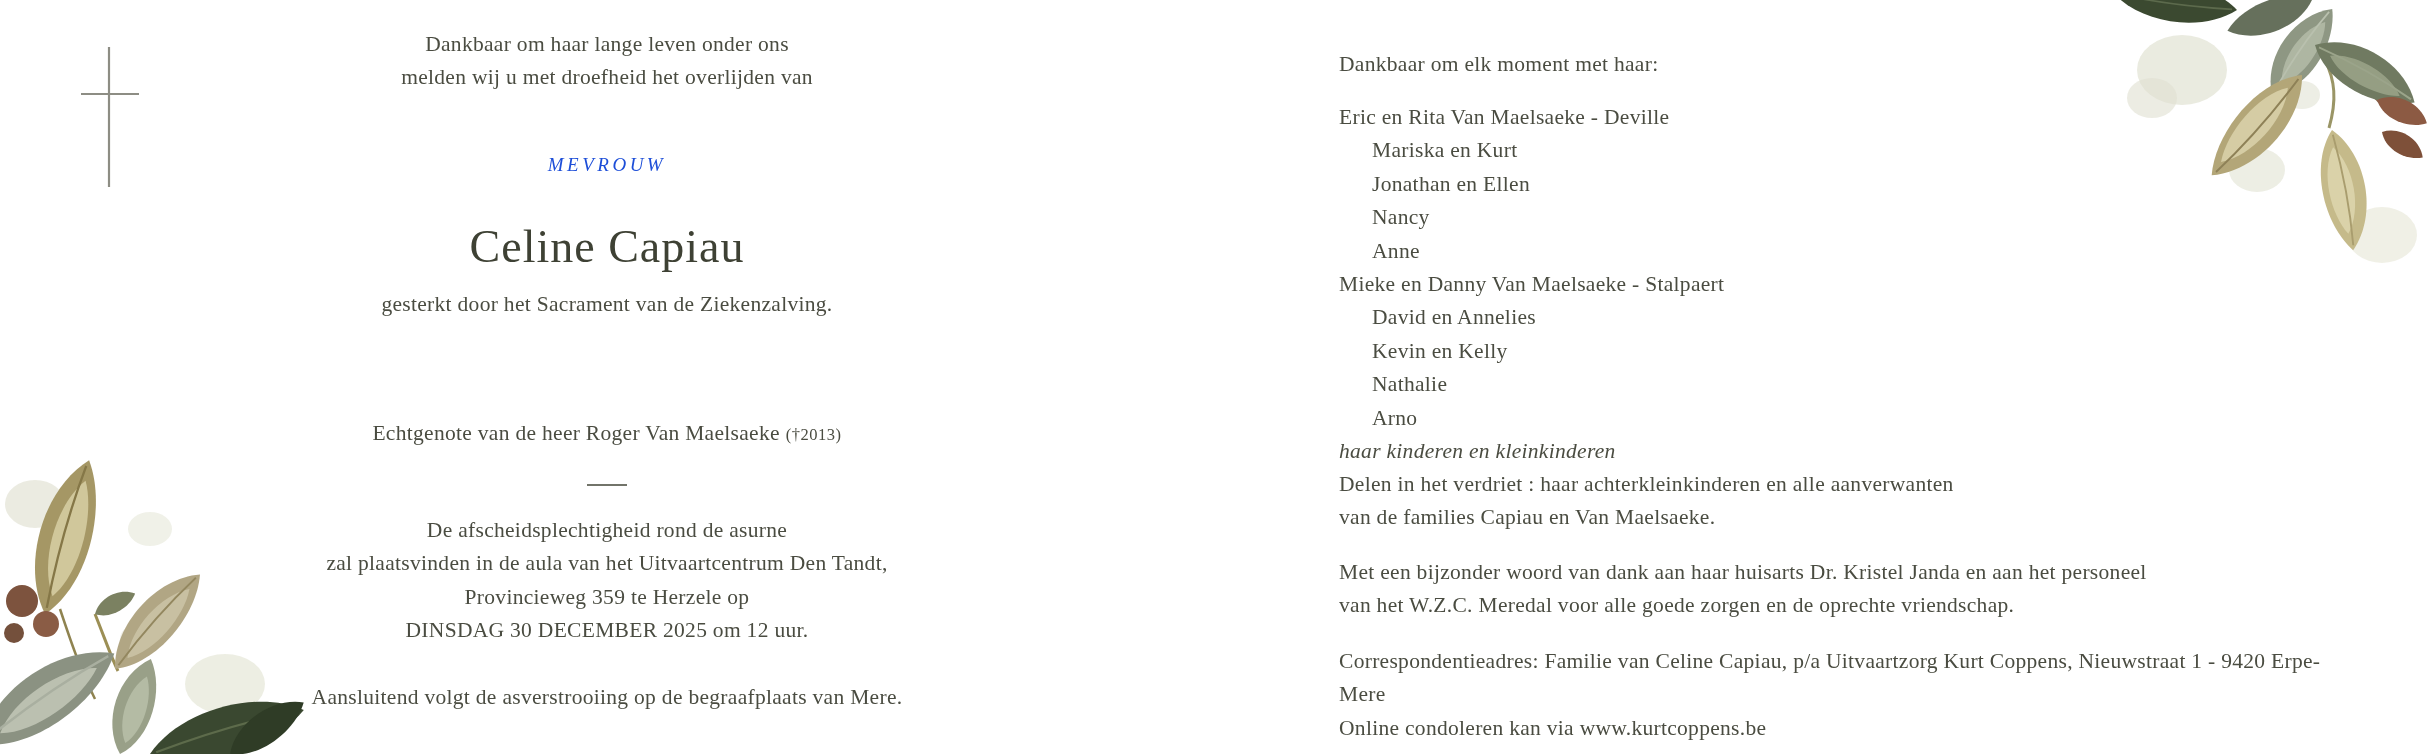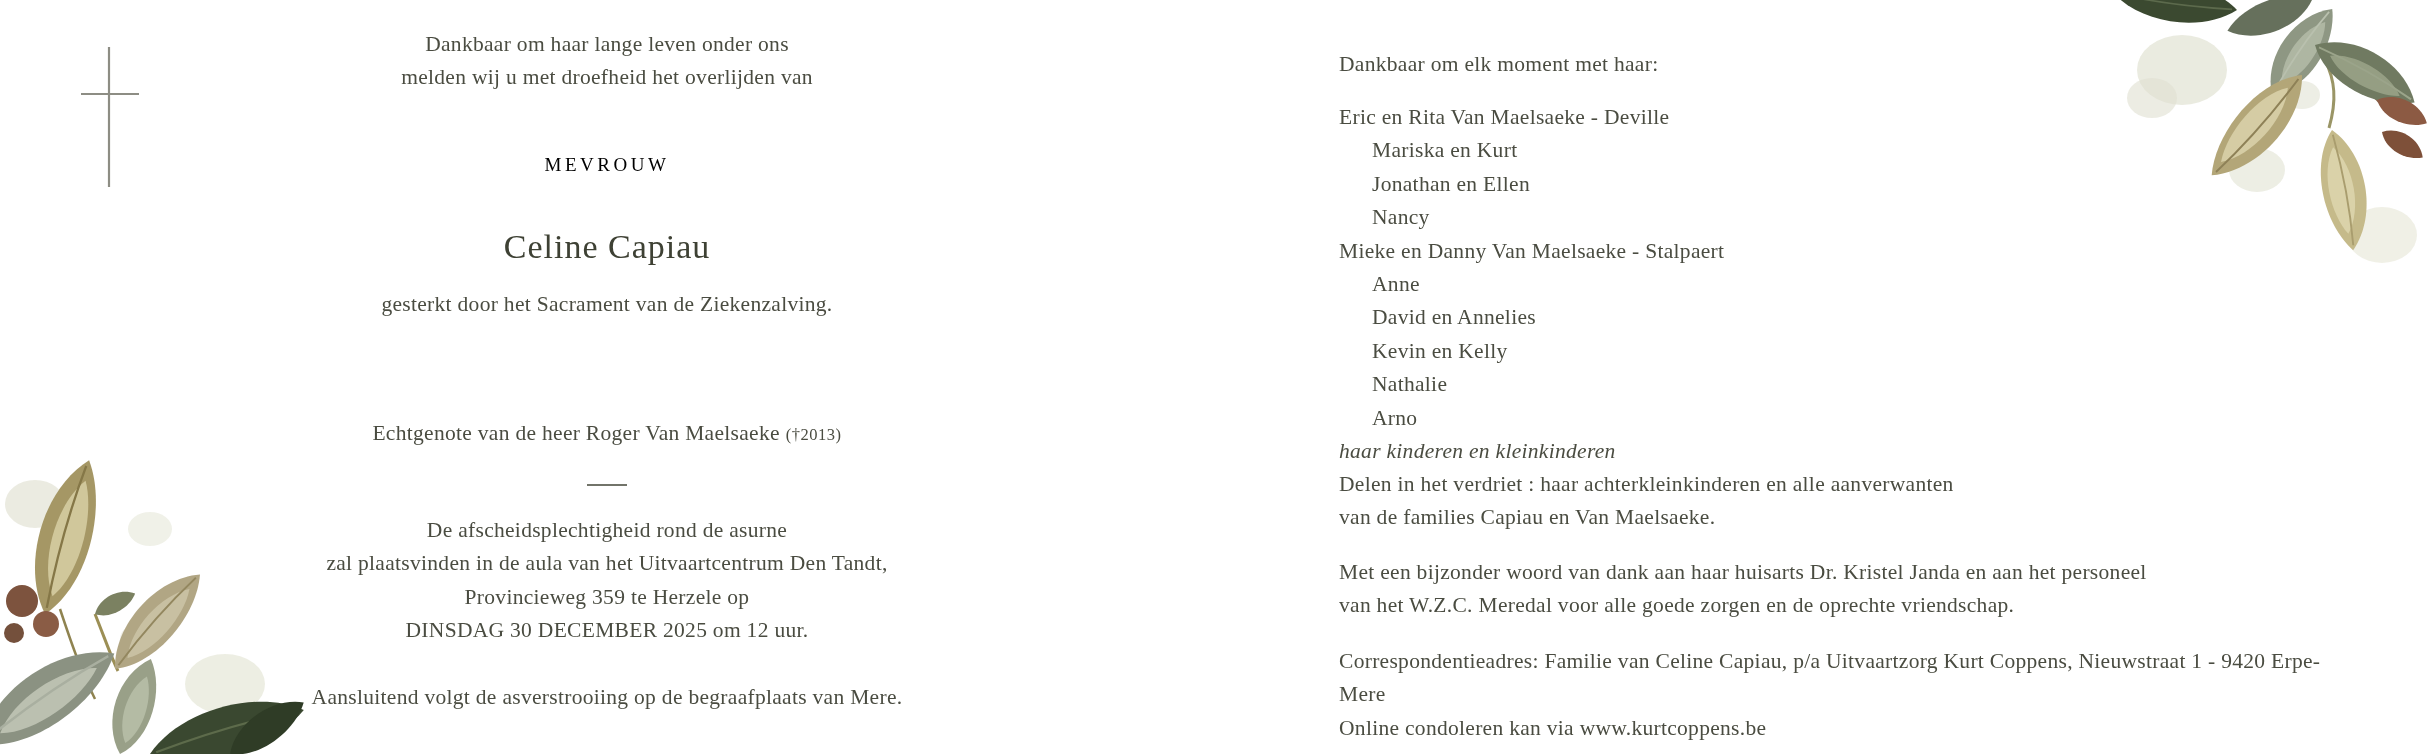--- a/index.html
+++ b/index.html
@@ -7,22 +7,22 @@
     position:relative;
     width:2427px; height:754px;
     background:#ffffff;
     overflow:hidden;
     font-family:"Liberation Serif", serif;
     color:#4a4c41;
   }
   .abs { position:absolute; }
   .line { line-height:33.4px; font-size:21.5px; letter-spacing:0.3px; }
   .left-col { left:207px; width:800px; text-align:center; }
-  .salutation { font-size:19px; letter-spacing:3.5px; line-height:24px; color:#000000; }
-  .deceased-name { font-size:34px; line-height:56px; letter-spacing:1px; color:#3e4134; }
+  .salutation { font-size:19px; letter-spacing:3.5px; line-height:24px; color:#1d4ed8;font-style:italic; }
+  .deceased-name { font-size:46px; line-height:56px; letter-spacing:1px; color:#3e4134; }
   .spouse-note { font-size:16.5px; margin-left:6px; letter-spacing:0.5px; }
   .divider { height:2.4px; width:40px; background:#72746a; }
   .right-col { left:1339px; width:1010px; text-align:left; }
   .indent { padding-left:33px; }
   .caption-italic { font-style:italic; text-align:left; }
   .leaves-svg { pointer-events:none; }
 </style>
 </head>
 <body>
 
@@ -149,22 +149,22 @@
 
   <div class="abs left-col line" style="top:681px;">Aansluitend volgt de asverstrooiing op de begraafplaats van Mere.</div>
 
   <div class="abs right-col line" style="top:48px;">Dankbaar om elk moment met haar:</div>
 
   <div class="abs right-col" style="top:101px;">
     <div class="line">Eric en Rita Van Maelsaeke - Deville</div>
     <div class="line indent">Mariska en Kurt</div>
     <div class="line indent">Jonathan en Ellen</div>
     <div class="line indent">Nancy</div>
+    <div class="line indent">Anne</div>
     <div class="line">Mieke en Danny Van Maelsaeke - Stalpaert</div>
-    <div class="line indent">Anne</div>
     <div class="line indent">David en Annelies</div>
     <div class="line indent">Kevin en Kelly</div>
     <div class="line indent">Nathalie</div>
     <div class="line indent">Arno</div>
   </div>
 
   <div class="abs right-col line caption-italic" style="top:435px;">haar kinderen en kleinkinderen</div>
 
   <div class="abs right-col" style="top:468px;">
     <div class="line">Delen in het verdriet : haar achterkleinkinderen en alle aanverwanten</div>

